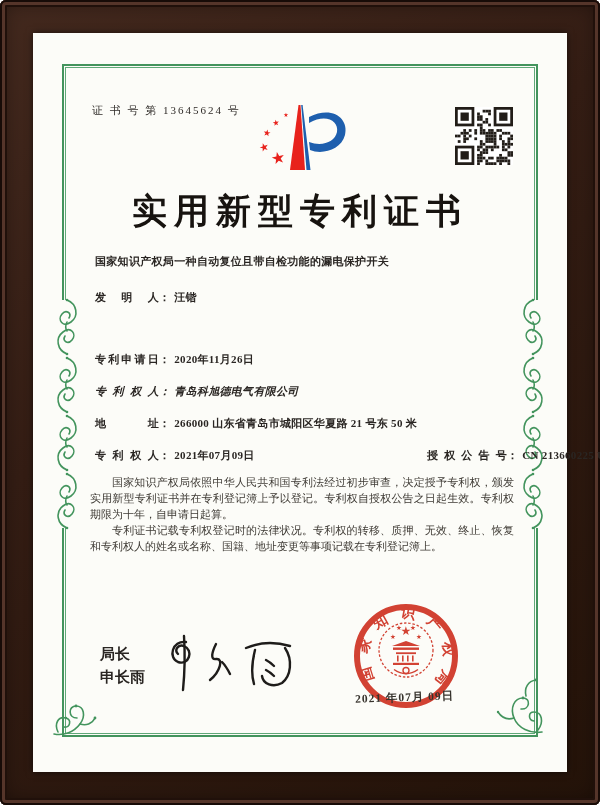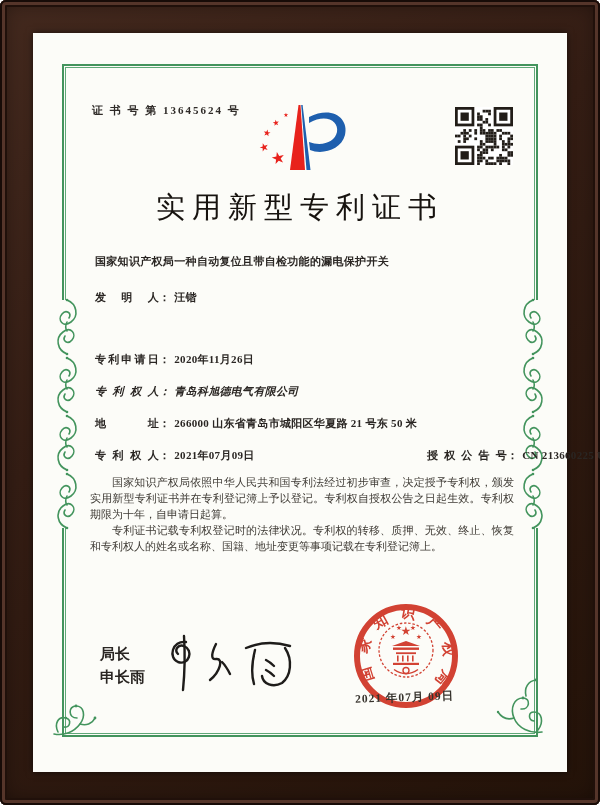--- a/index.html
+++ b/index.html
@@ -15,23 +15,23 @@
   
   .gborder{position:absolute;left:62px;top:64px;right:62px;bottom:68px;
            border:2px solid #43945d;}
   .gborder .inner{position:absolute;inset:1px;border:1px solid #5fa878;}
   .linepatch{position:absolute;width:14px;background:#fcfcf8;}
   .orn{position:absolute;}
   .orn path{fill:none;stroke:#43945d;stroke-width:1.6;stroke-linecap:round;}
   .orn circle{fill:#43945d;}
   
   .abs{position:absolute;}
-  .certnum{left:92px;top:103px;font-size:11px;font-weight:700;
+  .certnum{left:92px;top:103px;font-size:11px;font-weight:400;
            letter-spacing:2px;color:#2f2b28;white-space:nowrap;}
-  .title{left:0;right:0;top:188px;text-align:center;font-size:29px;font-weight:400;
+  .title{left:0;right:0;top:188px;text-align:center;font-size:35px;font-weight:700;
          letter-spacing:7px;color:#17130f;white-space:nowrap;}
   .frow{position:absolute;left:95px;font-size:11px;font-weight:600;color:#2a2623;
         letter-spacing:.3px;white-space:nowrap;}
   .fl{display:inline-block;width:64px;text-align:justify;text-align-last:justify;
       vertical-align:bottom;}
   .fl2{display:inline-block;width:80px;text-align:justify;text-align-last:justify;
        vertical-align:bottom;}
   .colon{margin-right:4px;}
   .pair2{position:absolute;left:332px;top:0;}
   .bodytext{left:90px;top:474px;width:424px;font-size:11px;line-height:16px;

